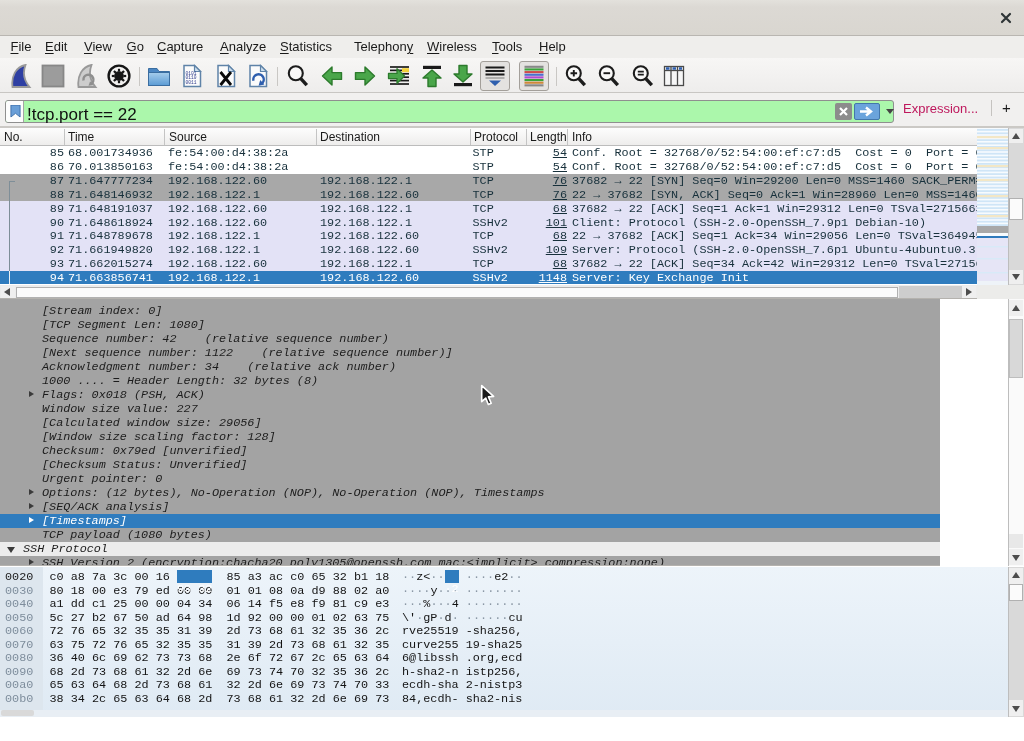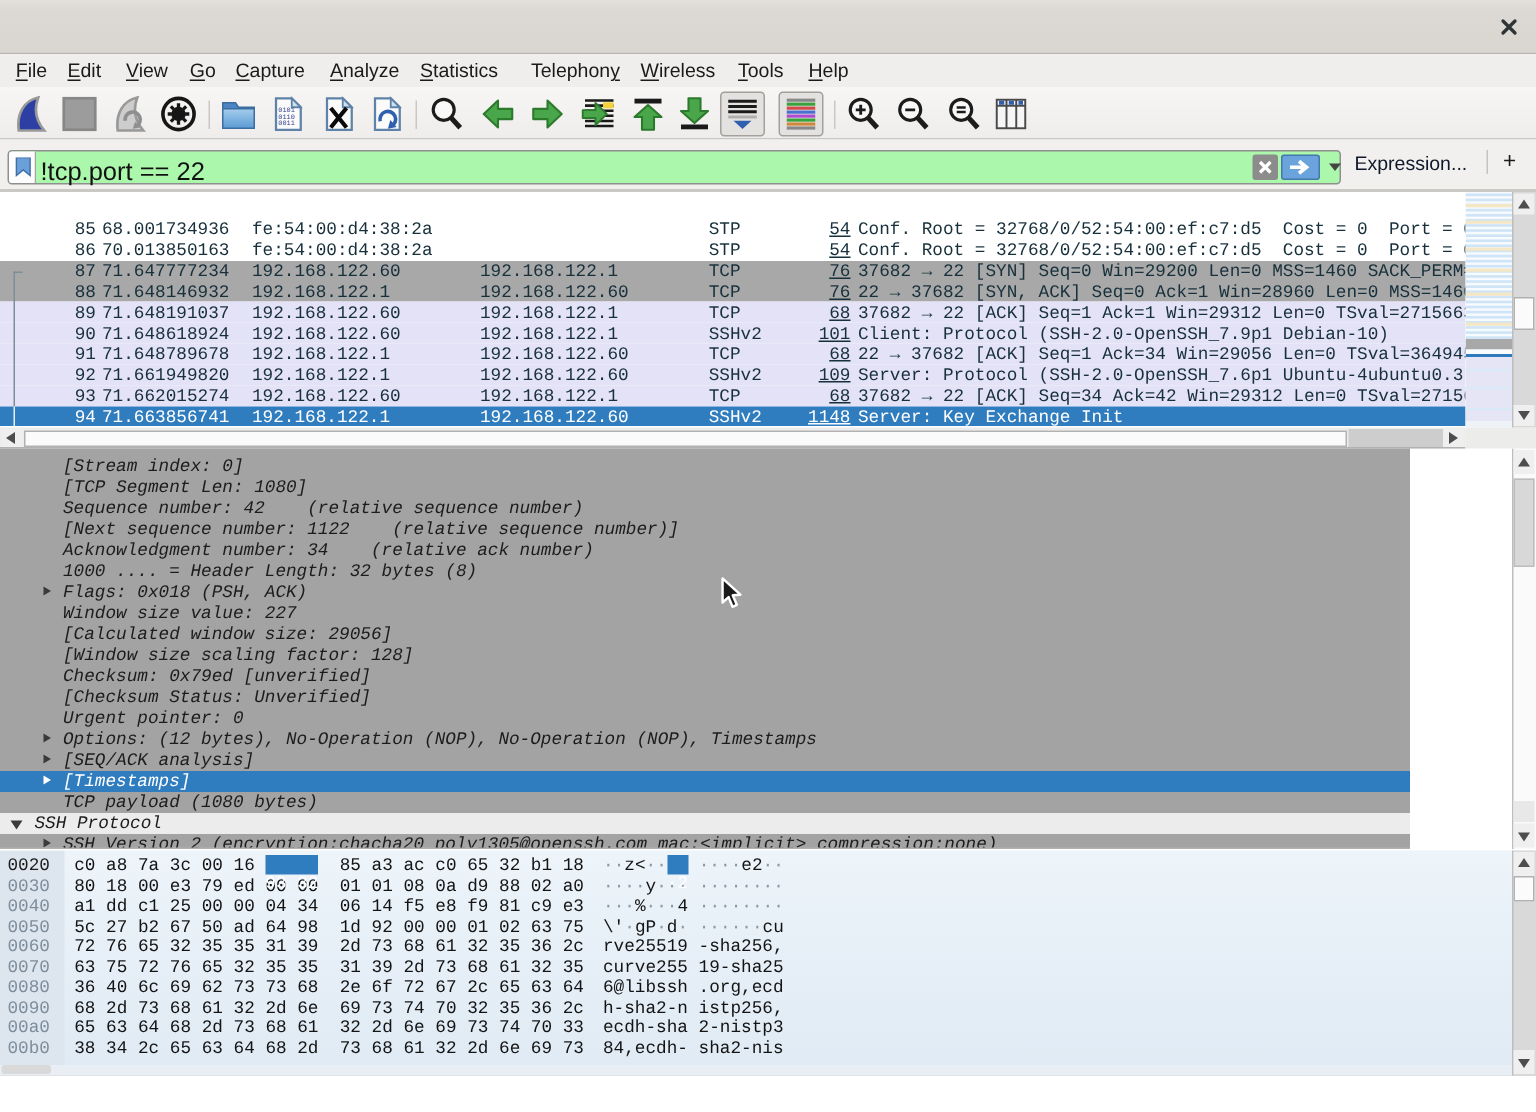--- a/index.html
+++ b/index.html
@@ -18,21 +18,21 @@
 
 #toolbar{left:0;top:58px;width:1024px;height:35px;background:linear-gradient(#f7f6f5,#eeedec);border-bottom:1px solid #c8c6c3;box-sizing:border-box;}
 .tbsep{position:absolute;top:67px;width:1px;height:19px;background:#c9c7c4;}
 .tbtn{position:absolute;top:61px;width:30px;height:30px;border-radius:3px;}
 .pressed{background:#e4e2e0;border:1px solid #a39f9a;box-sizing:border-box;}
 
 #filterrow{left:0;top:93px;width:1024px;height:35px;background:#f1f0ef;border-bottom:2px solid #cbc9c5;box-sizing:border-box;}
 #filterfield{left:5px;top:7px;width:889px;height:23px;background:#abf7ab;border:1px solid #8f8f8f;border-radius:3px;box-sizing:border-box;}
 #bookbox{left:0px;top:0px;width:17px;height:21px;background:#fdfdfd;border-right:1px solid #a5a5a5;border-radius:2px 0 0 2px;}
 #ftext{left:21px;top:3.5px;font-size:17px;color:#111;}
-#fexpr{left:903px;top:8px;font-size:13px;color:#0f172a;}
+#fexpr{left:903px;top:8px;font-size:13px;color:#be185d;}
 #fplus{left:1002px;top:6px;font-size:15px;color:#1a1a1a;}
 #fsep{left:991px;top:7px;width:1px;height:16px;background:#c5c3c0;}
 
 #pktheader{left:0;top:128px;width:977px;height:18px;background:linear-gradient(#fdfdfd,#eeedec);
   border-bottom:1px solid #bcbcbc;box-sizing:border-box;font-size:12px;color:#1a1a1a;}
 #pktheader span{position:absolute;top:2px;}
 .hsep{position:absolute;top:1px;width:1px;height:16px;background:#c4c4c4;}
 .prow{position:absolute;left:0;width:977px;height:13.85px;overflow:hidden;}
 .prow span{position:absolute;top:0.4px;}
 .pc0{left:0;width:64px;text-align:right;}
@@ -237,20 +237,35 @@
             <path d="M5 7.5 h10 M11 3.5 l5 4 l-5 4" stroke="#fff" stroke-width="2.4" fill="none"></path>
           </svg>
       </div>
       <div class="arr abs" style="left:880px;top:8px;border-left:4px solid transparent;border-right:4px solid transparent;border-top:5px solid #444;"></div>
     </div>
     <div id="fexpr" class="abs">Expression...</div>
     <div id="fsep" class="abs"></div>
     <div id="fplus" class="abs">+</div>
   </div>
 
+  <div id="pktheader" class="abs">
+    <span style="left:4px">No.</span>
+    <span style="left:68px">Time</span>
+    <span style="left:169px">Source</span>
+    <span style="left:320px">Destination</span>
+    <span style="left:474px">Protocol</span>
+    <span style="left:530px">Length</span>
+    <span style="left:572px">Info</span>
+    <div class="hsep" style="left:64px"></div>
+    <div class="hsep" style="left:164px"></div>
+    <div class="hsep" style="left:316px"></div>
+    <div class="hsep" style="left:470px"></div>
+    <div class="hsep" style="left:526px"></div>
+    <div class="hsep" style="left:567px"></div>
+  </div>
 
   <div id="pktrows" class="mono"><div class="prow" style="top:146.00px;background:#ffffff;color:#17303b"><span class="pc0">85</span><span class="pc1">68.001734936</span><span class="pc2">fe:54:00:d4:38:2a</span><span class="pc3"></span><span class="pc4">STP</span><span class="pc5">54</span><span class="pc6">Conf. Root = 32768/0/52:54:00:ef:c7:d5  Cost = 0  Port = 0x8002</span></div><div class="prow" style="top:159.85px;background:#ffffff;color:#17303b"><span class="pc0">86</span><span class="pc1">70.013850163</span><span class="pc2">fe:54:00:d4:38:2a</span><span class="pc3"></span><span class="pc4">STP</span><span class="pc5">54</span><span class="pc6">Conf. Root = 32768/0/52:54:00:ef:c7:d5  Cost = 0  Port = 0x8002</span></div><div class="prow" style="top:173.70px;background:#a8a8a8;color:#17303b"><span class="pc0">87</span><span class="pc1">71.647777234</span><span class="pc2">192.168.122.60</span><span class="pc3">192.168.122.1</span><span class="pc4">TCP</span><span class="pc5">76</span><span class="pc6">37682 → 22 [SYN] Seq=0 Win=29200 Len=0 MSS=1460 SACK_PERM=1 TSval=2715663084</span></div><div class="prow" style="top:187.55px;background:#a8a8a8;color:#17303b"><span class="pc0">88</span><span class="pc1">71.648146932</span><span class="pc2">192.168.122.1</span><span class="pc3">192.168.122.60</span><span class="pc4">TCP</span><span class="pc5">76</span><span class="pc6">22 → 37682 [SYN, ACK] Seq=0 Ack=1 Win=28960 Len=0 MSS=1460 SACK_PERM=1</span></div><div class="prow" style="top:201.40px;background:#e3e2f6;color:#17303b"><span class="pc0">89</span><span class="pc1">71.648191037</span><span class="pc2">192.168.122.60</span><span class="pc3">192.168.122.1</span><span class="pc4">TCP</span><span class="pc5">68</span><span class="pc6">37682 → 22 [ACK] Seq=1 Ack=1 Win=29312 Len=0 TSval=2715663084 TSecr=3649456108</span></div><div class="prow" style="top:215.25px;background:#e3e2f6;color:#17303b"><span class="pc0">90</span><span class="pc1">71.648618924</span><span class="pc2">192.168.122.60</span><span class="pc3">192.168.122.1</span><span class="pc4">SSHv2</span><span class="pc5">101</span><span class="pc6">Client: Protocol (SSH-2.0-OpenSSH_7.9p1 Debian-10)</span></div><div class="prow" style="top:229.10px;background:#e3e2f6;color:#17303b"><span class="pc0">91</span><span class="pc1">71.648789678</span><span class="pc2">192.168.122.1</span><span class="pc3">192.168.122.60</span><span class="pc4">TCP</span><span class="pc5">68</span><span class="pc6">22 → 37682 [ACK] Seq=1 Ack=34 Win=29056 Len=0 TSval=3649456108 TSecr=2715663085</span></div><div class="prow" style="top:242.95px;background:#e3e2f6;color:#17303b"><span class="pc0">92</span><span class="pc1">71.661949820</span><span class="pc2">192.168.122.1</span><span class="pc3">192.168.122.60</span><span class="pc4">SSHv2</span><span class="pc5">109</span><span class="pc6">Server: Protocol (SSH-2.0-OpenSSH_7.6p1 Ubuntu-4ubuntu0.3)</span></div><div class="prow" style="top:256.80px;background:#e3e2f6;color:#17303b"><span class="pc0">93</span><span class="pc1">71.662015274</span><span class="pc2">192.168.122.60</span><span class="pc3">192.168.122.1</span><span class="pc4">TCP</span><span class="pc5">68</span><span class="pc6">37682 → 22 [ACK] Seq=34 Ack=42 Win=29312 Len=0 TSval=2715663098 TSecr=3649456121</span></div><div class="prow" style="top:270.65px;background:#2f7cbe;color:#ffffff"><span class="pc0">94</span><span class="pc1">71.663856741</span><span class="pc2">192.168.122.1</span><span class="pc3">192.168.122.60</span><span class="pc4">SSHv2</span><span class="pc5">1148</span><span class="pc6">Server: Key Exchange Init</span></div><div class="abs" style="left:9px;top:181px;width:1px;height:90px;background:#7e8e98"></div><div class="abs" style="left:9px;top:181px;width:6px;height:1px;background:#7e8e98"></div><div class="abs" style="left:9px;top:271px;width:1px;height:13px;background:#e8f0f5"></div></div>
 
   <svg id="minimap" class="abs" style="left:977px;top:128px" width="31" height="157">
       <rect x="0" y="0" width="31" height="157" fill="#f7fbfe"></rect>
       <rect x="0" y="1.0" width="31" height="1.8" fill="#cfe5f7"></rect>
       <rect x="0" y="4.4" width="31" height="1.8" fill="#cfe5f7"></rect>
       <rect x="0" y="7.8" width="31" height="1.8" fill="#cfe5f7"></rect>
       <rect x="0" y="11.2" width="31" height="1.8" fill="#cfe5f7"></rect>
       <rect x="0" y="14.6" width="31" height="1.8" fill="#cfe5f7"></rect>

